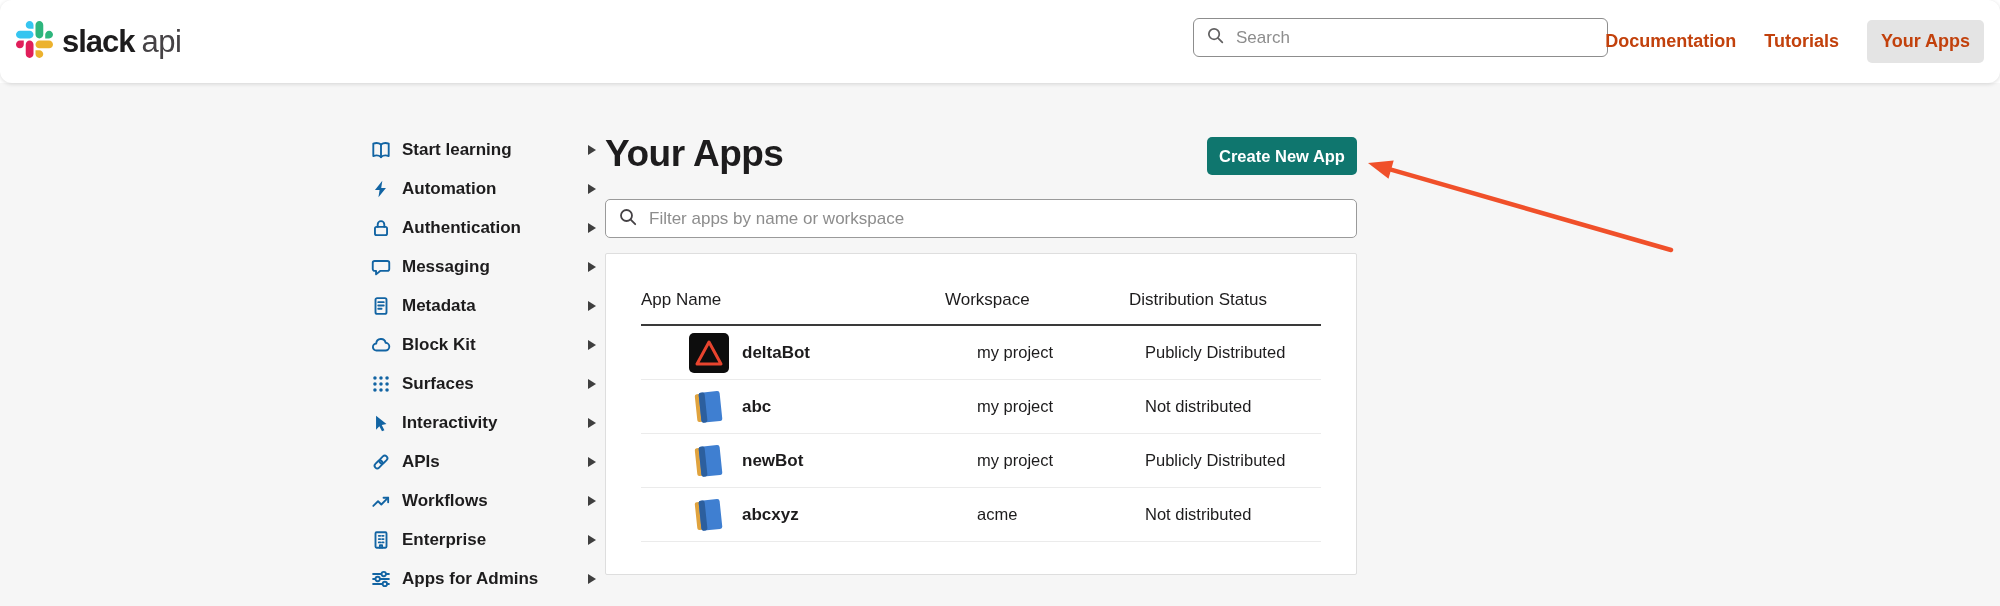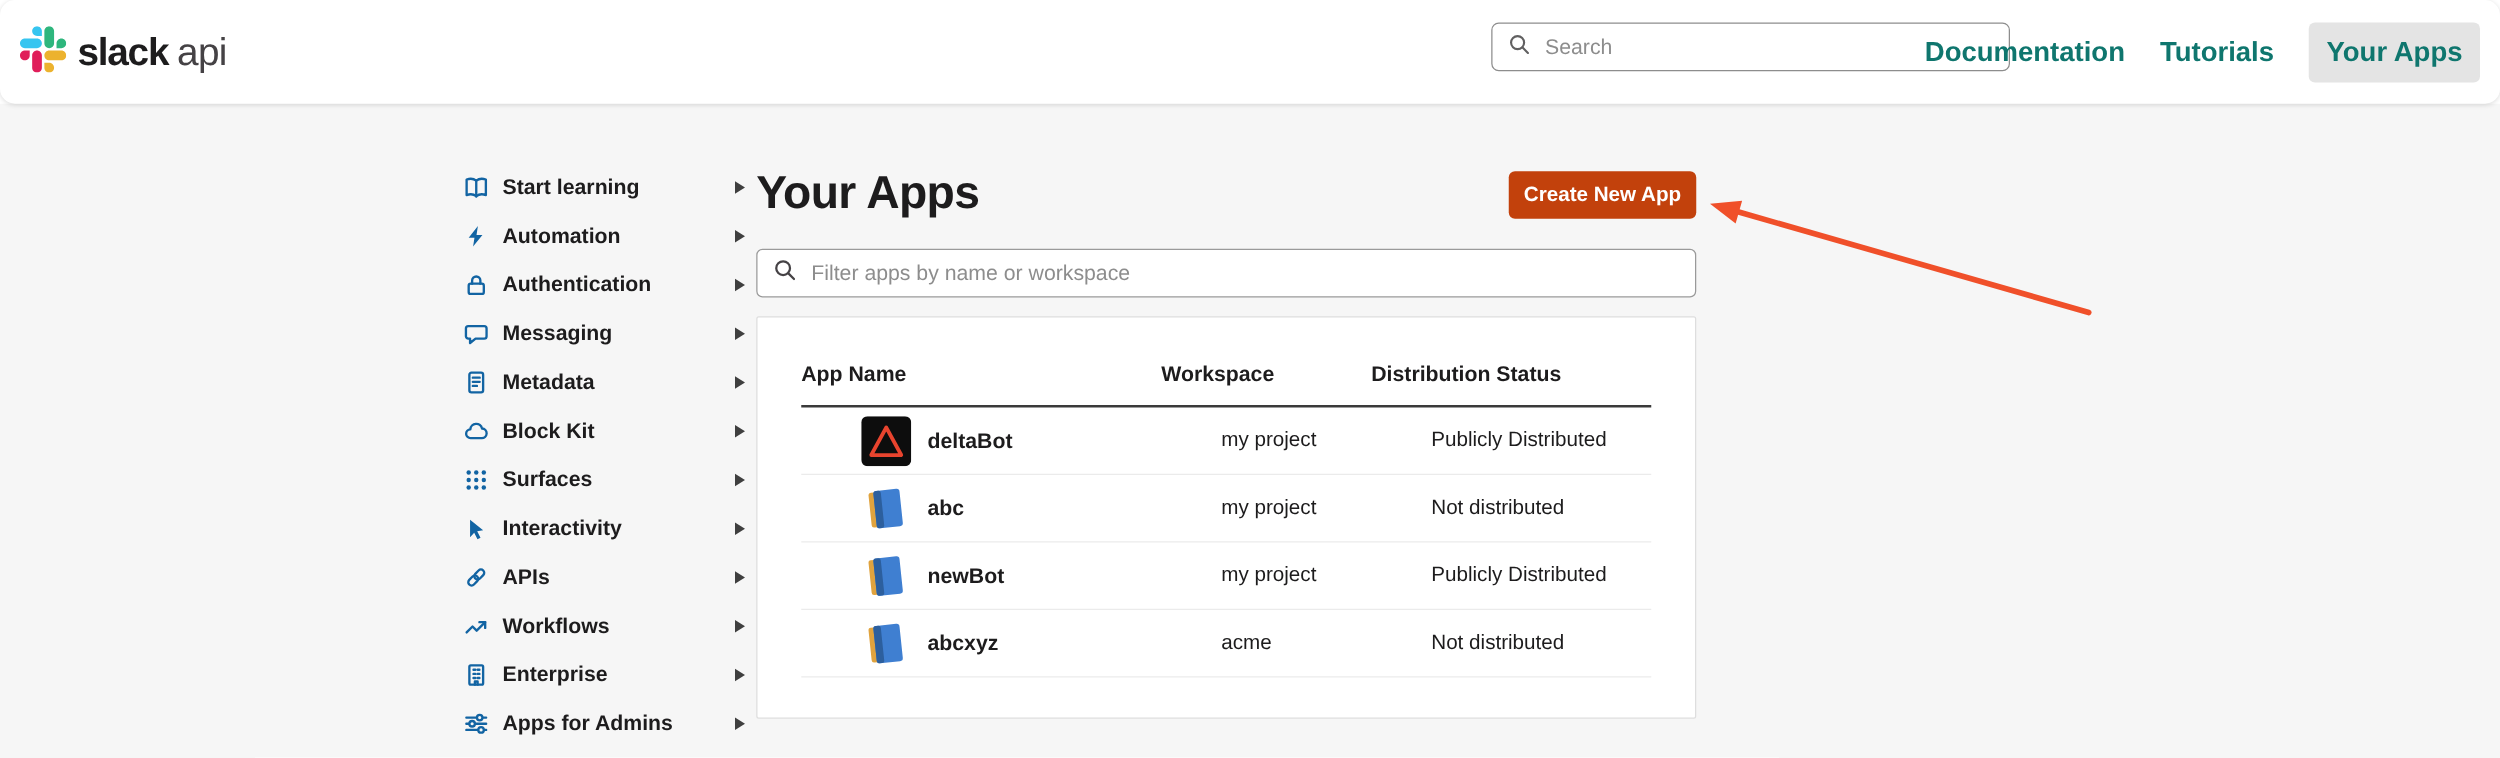--- a/index.html
+++ b/index.html
@@ -28,21 +28,21 @@
   .search-box input {
     border:none; outline:none; flex:1; margin-left:9px; background:transparent;
     font-family:inherit; font-size:17px; color:#1d1c1d;
   }
   input::placeholder { color:#8d8d8d; }
 
   .header-nav {
     position:absolute; right:16px; top:0; height:83px;
     display:flex; align-items:center; gap:28px;
   }
-  .nav-item { font-size:22px; font-weight:700; color:#0f766e; cursor:pointer; white-space:nowrap; }
+  .nav-item { font-size:18px; font-weight:700; color:#c2410c; cursor:pointer; white-space:nowrap; }
   .nav-item.active { background:#e4e4e4; padding:11px 14px; border-radius:5px; }
 
   
   .content-bg { position:absolute; top:83px; left:0; width:2000px; height:523px; background:#f6f6f6; }
 
   
   .sidebar { position:absolute; left:370px; top:130px; width:234px; }
   .side-item { position:relative; display:flex; align-items:center; height:39px; width:234px; cursor:pointer; }
   .side-ic { width:22px; height:22px; display:flex; align-items:center; justify-content:center; }
   .side-ic svg { width:22px; height:22px; }
@@ -50,21 +50,21 @@
   .chev {
     position:absolute; right:8px; top:50%; margin-top:-5px; width:0; height:0;
     border-left:8px solid #3f3f3f; border-top:5px solid transparent; border-bottom:5px solid transparent;
   }
 
   
   .page-title { position:absolute; left:605px; top:133px; font-size:37px; font-weight:800; letter-spacing:-0.5px; }
 
   .create-btn {
     position:absolute; left:1207px; top:137px; width:150px; height:38px;
-    background:#c2410c; color:#fff; border:none; border-radius:5px;
+    background:#0f766e; color:#fff; border:none; border-radius:5px;
     font-family:inherit; font-size:16.5px; font-weight:700; cursor:pointer;
   }
 
   .filter-box {
     position:absolute; left:605px; top:199px; width:752px; height:39px;
     background:#fff; border:1px solid #9a9a9a; border-radius:5px;
     display:flex; align-items:center; padding:0 12px;
   }
   .filter-box input {
     border:none; outline:none; flex:1; margin-left:9px; background:transparent;
@@ -72,21 +72,21 @@
   }
 
   .apps-card {
     position:absolute; left:605px; top:253px; width:752px; height:322px;
     background:#fff; border:1px solid #dedede; border-radius:2px;
     padding:0 35px;
   }
   .table-head {
     display:grid; grid-template-columns:288px 168px 1fr; align-items:end;
     padding:36px 0 14px; border-bottom:2px solid #3a3a3a;
-    font-size:17px; font-weight:700;
+    font-size:17px; font-weight:400;gap:16px;
   }
   .t-row {
     display:grid; grid-template-columns:288px 168px 1fr; align-items:center;
     height:54px; border-bottom:1px solid #ebebeb; cursor:pointer;
   }
   .cell { font-size:16.5px; color:#1d1c1d;margin-left:48px; }
   .name-cell { display:flex; align-items:center; }
   .app-ic { width:40px; height:40px; display:block; }
   .app-ic svg { width:40px; height:40px; display:block; }
   .app-name { margin-left:13px; font-weight:700; font-size:17px; }

